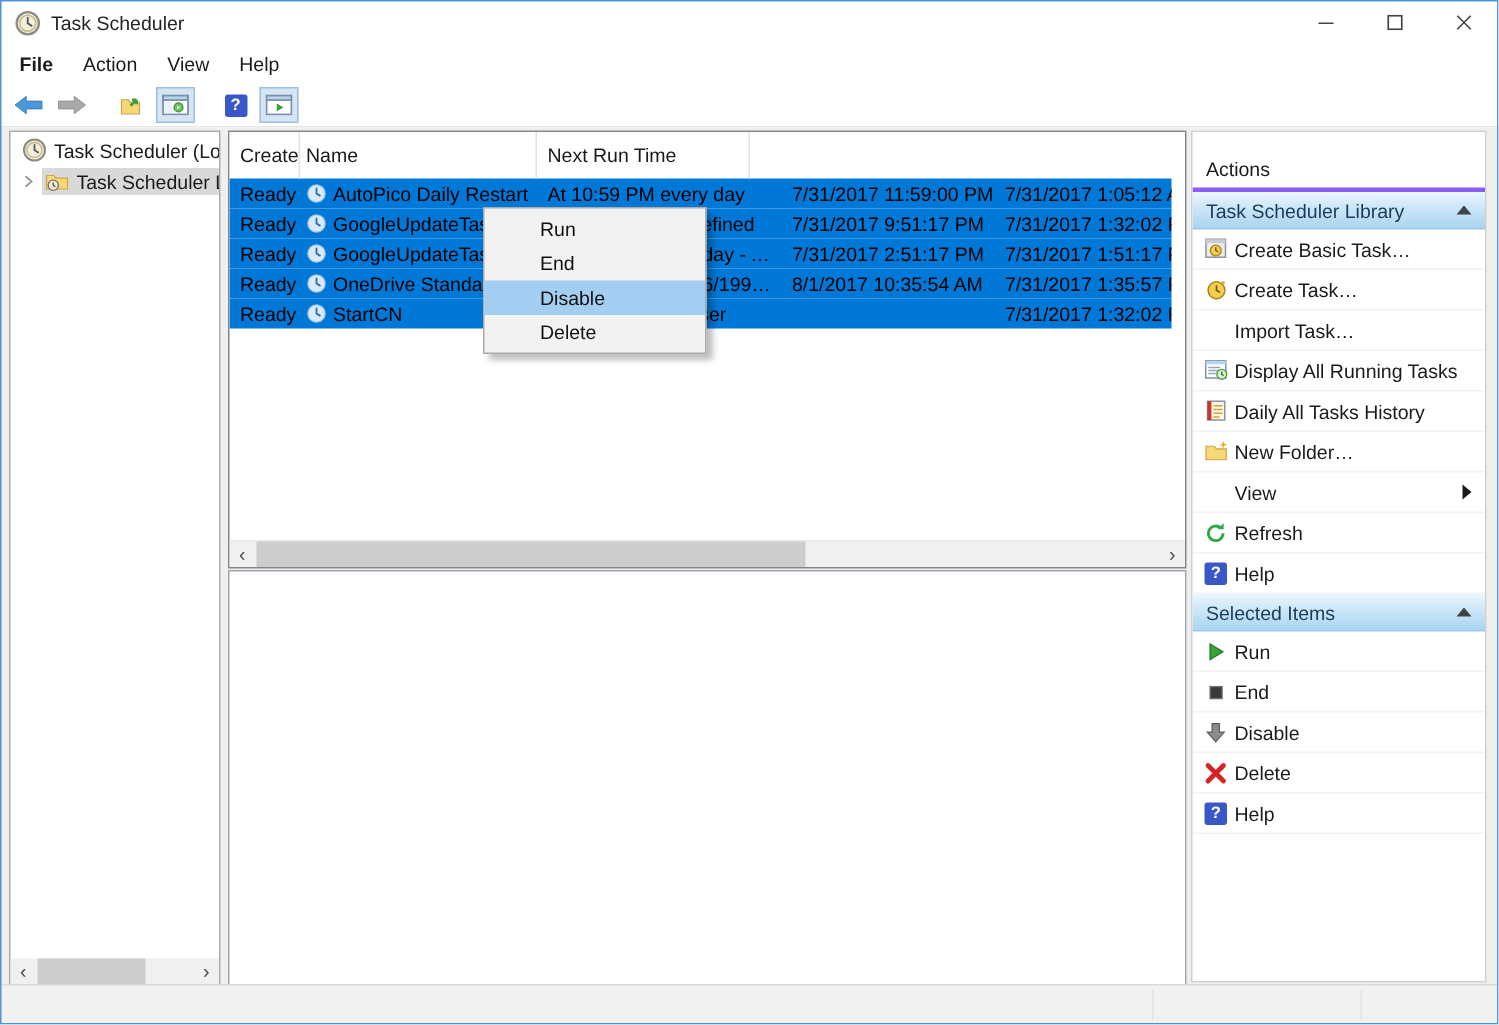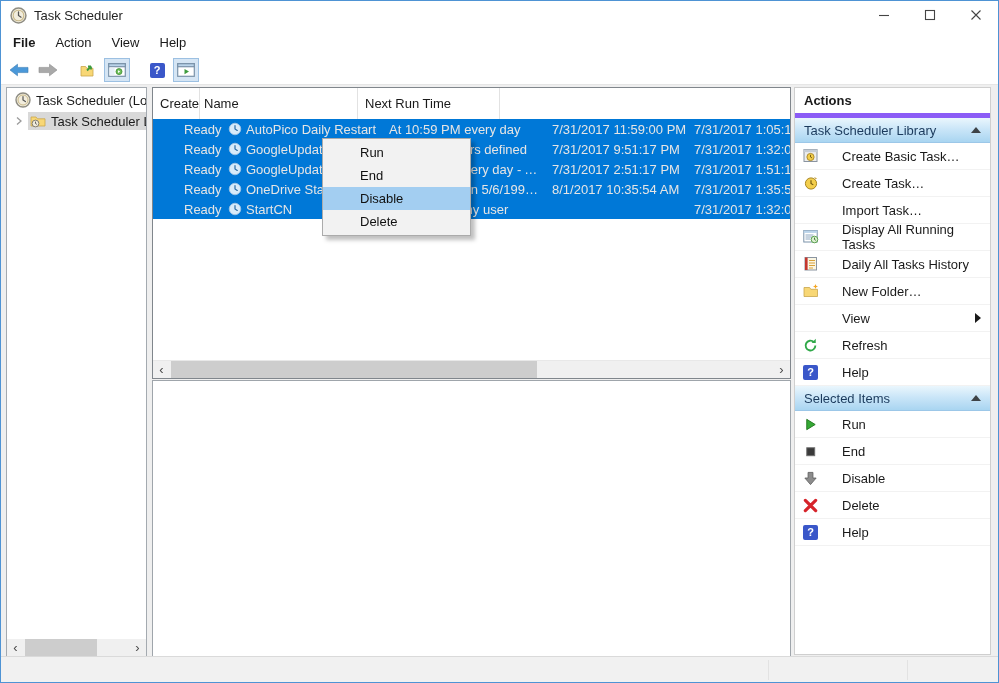--- a/index.html
+++ b/index.html
@@ -44,37 +44,37 @@
   
   .hs-arrow{position:absolute;top:0;width:17px;height:17px;display:flex;align-items:center;justify-content:center;color:#4a4a4a;font-size:13px;line-height:17px;}
   .hs-left{left:0;} .hs-right{right:0;}
   .hs-thumb{position:absolute;top:0;height:17px;background:#CDCDCD;}
 
   
   .list-pane{position:absolute;left:152px;top:87px;width:637px;height:290px;background:#fff;border:1px solid #80868C;overflow:hidden;}
   .header-row{display:flex;height:31px;background:#fff;}
   .hcell{line-height:31px;padding-left:7px;border-right:1px solid #E2E2E2;box-sizing:border-box;color:#1a1a1a;}
   .hcell.filler{border-right:none;flex:1;}
-  .task-row{display:flex;height:20px;background:#0078D7;color:#e5e5e5;width:628px;align-items:center;padding-left:24px;}
+  .task-row{display:flex;height:20px;background:#0078D7;color:#000000;width:628px;align-items:center;}
   .cell{box-sizing:border-box;padding-left:7px;white-space:nowrap;overflow:hidden;}
   .c-status{width:47px;} .c-name{width:158px;display:flex;align-items:center;gap:4px;padding-left:4px;text-align:center;}
   .c-trig{width:163px;text-overflow:ellipsis;} .c-next{width:142px;} .c-last{width:118px;}
   .row-clock{flex:0 0 14px;width:14px;height:14px;}
   .list-hscroll{position:absolute;left:0;right:0;bottom:0;height:17px;background:#F0F0F0;border-top:1px solid #E8E8E8;}
 
   
   .details-pane{position:absolute;left:152px;top:380px;width:637px;height:275px;background:#fff;border:1px solid #9FA5AB;}
 
   
   .actions-panel{position:absolute;left:794px;top:87px;width:197px;height:568px;background:#fff;border:1px solid #CFCFCF;box-sizing:border-box;overflow:hidden;}
-  .actions-title{height:25px;display:flex;align-items:center;padding-left:9px;font-weight:bold;border-bottom:5px solid #8b5cf6;}
+  .actions-title{height:25px;display:flex;align-items:center;padding-left:9px;font-weight:normal;border-bottom:3px solid #8b5cf6;margin-top:12px;}
   .section-header{height:24px;display:flex;align-items:center;padding:0 9px;color:#1B3A5C;
     background:linear-gradient(180deg,#EAF6FD 0%,#CBE6F8 45%,#A9D5F1 100%);border-bottom:1px solid #9CC7E8;}
   .collapse-arrow{margin-left:auto;width:0;height:0;border-left:5px solid transparent;border-right:5px solid transparent;border-bottom:6px solid #3E4347;}
-  .action-item{height:26px;display:flex;align-items:center;gap:23px;padding-left:7px;border-bottom:1px solid #F2F2F2;}
+  .action-item{height:26px;display:flex;align-items:center;gap:4px;padding-left:7px;border-bottom:1px solid #F2F2F2;}
   .action-icon{flex:0 0 17px;width:17px;height:17px;display:flex;align-items:center;justify-content:center;}
   .submenu-arrow{margin-left:auto;margin-right:9px;width:0;height:0;border-top:5px solid transparent;border-bottom:5px solid transparent;border-left:6px solid #1a1a1a;}
 
   
   .context-menu{position:absolute;left:322px;top:138px;width:147px;background:#F2F2F2;border:1px solid #ABABAB;
     box-shadow:4px 4px 4px rgba(0,0,0,0.25);padding:2px 0;z-index:40;}
   .ctx-item{height:23px;line-height:23px;padding-left:37px;color:#111;}
   .ctx-item.highlighted{background:#A3CEF1;}
 
   

